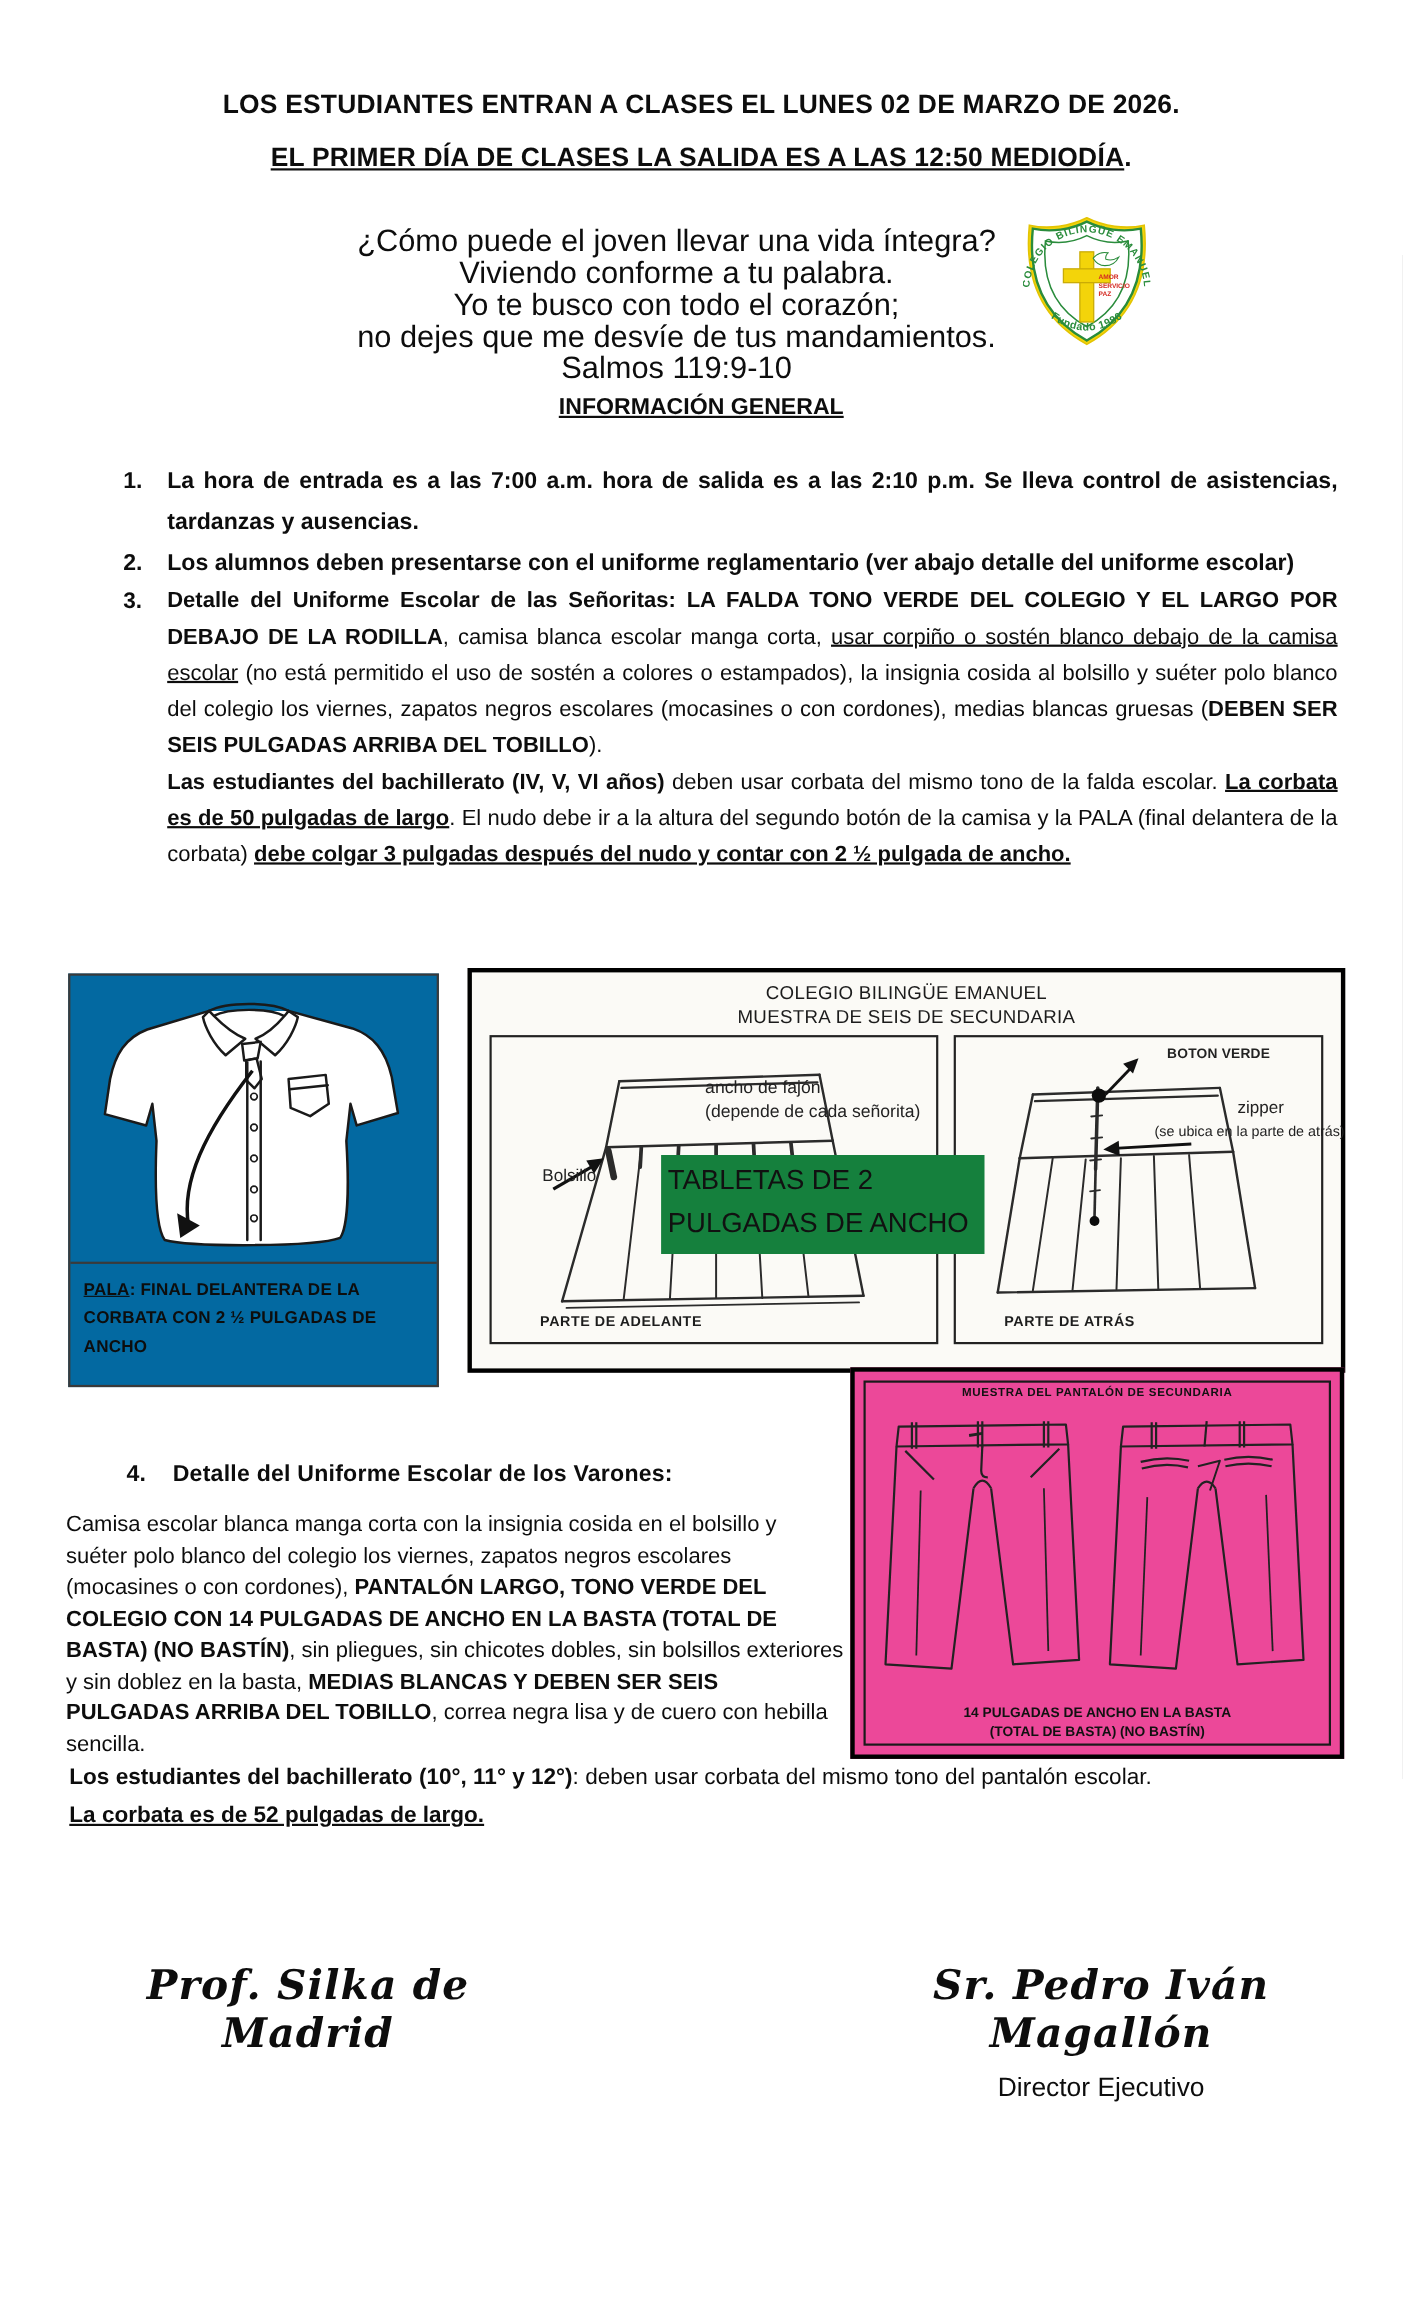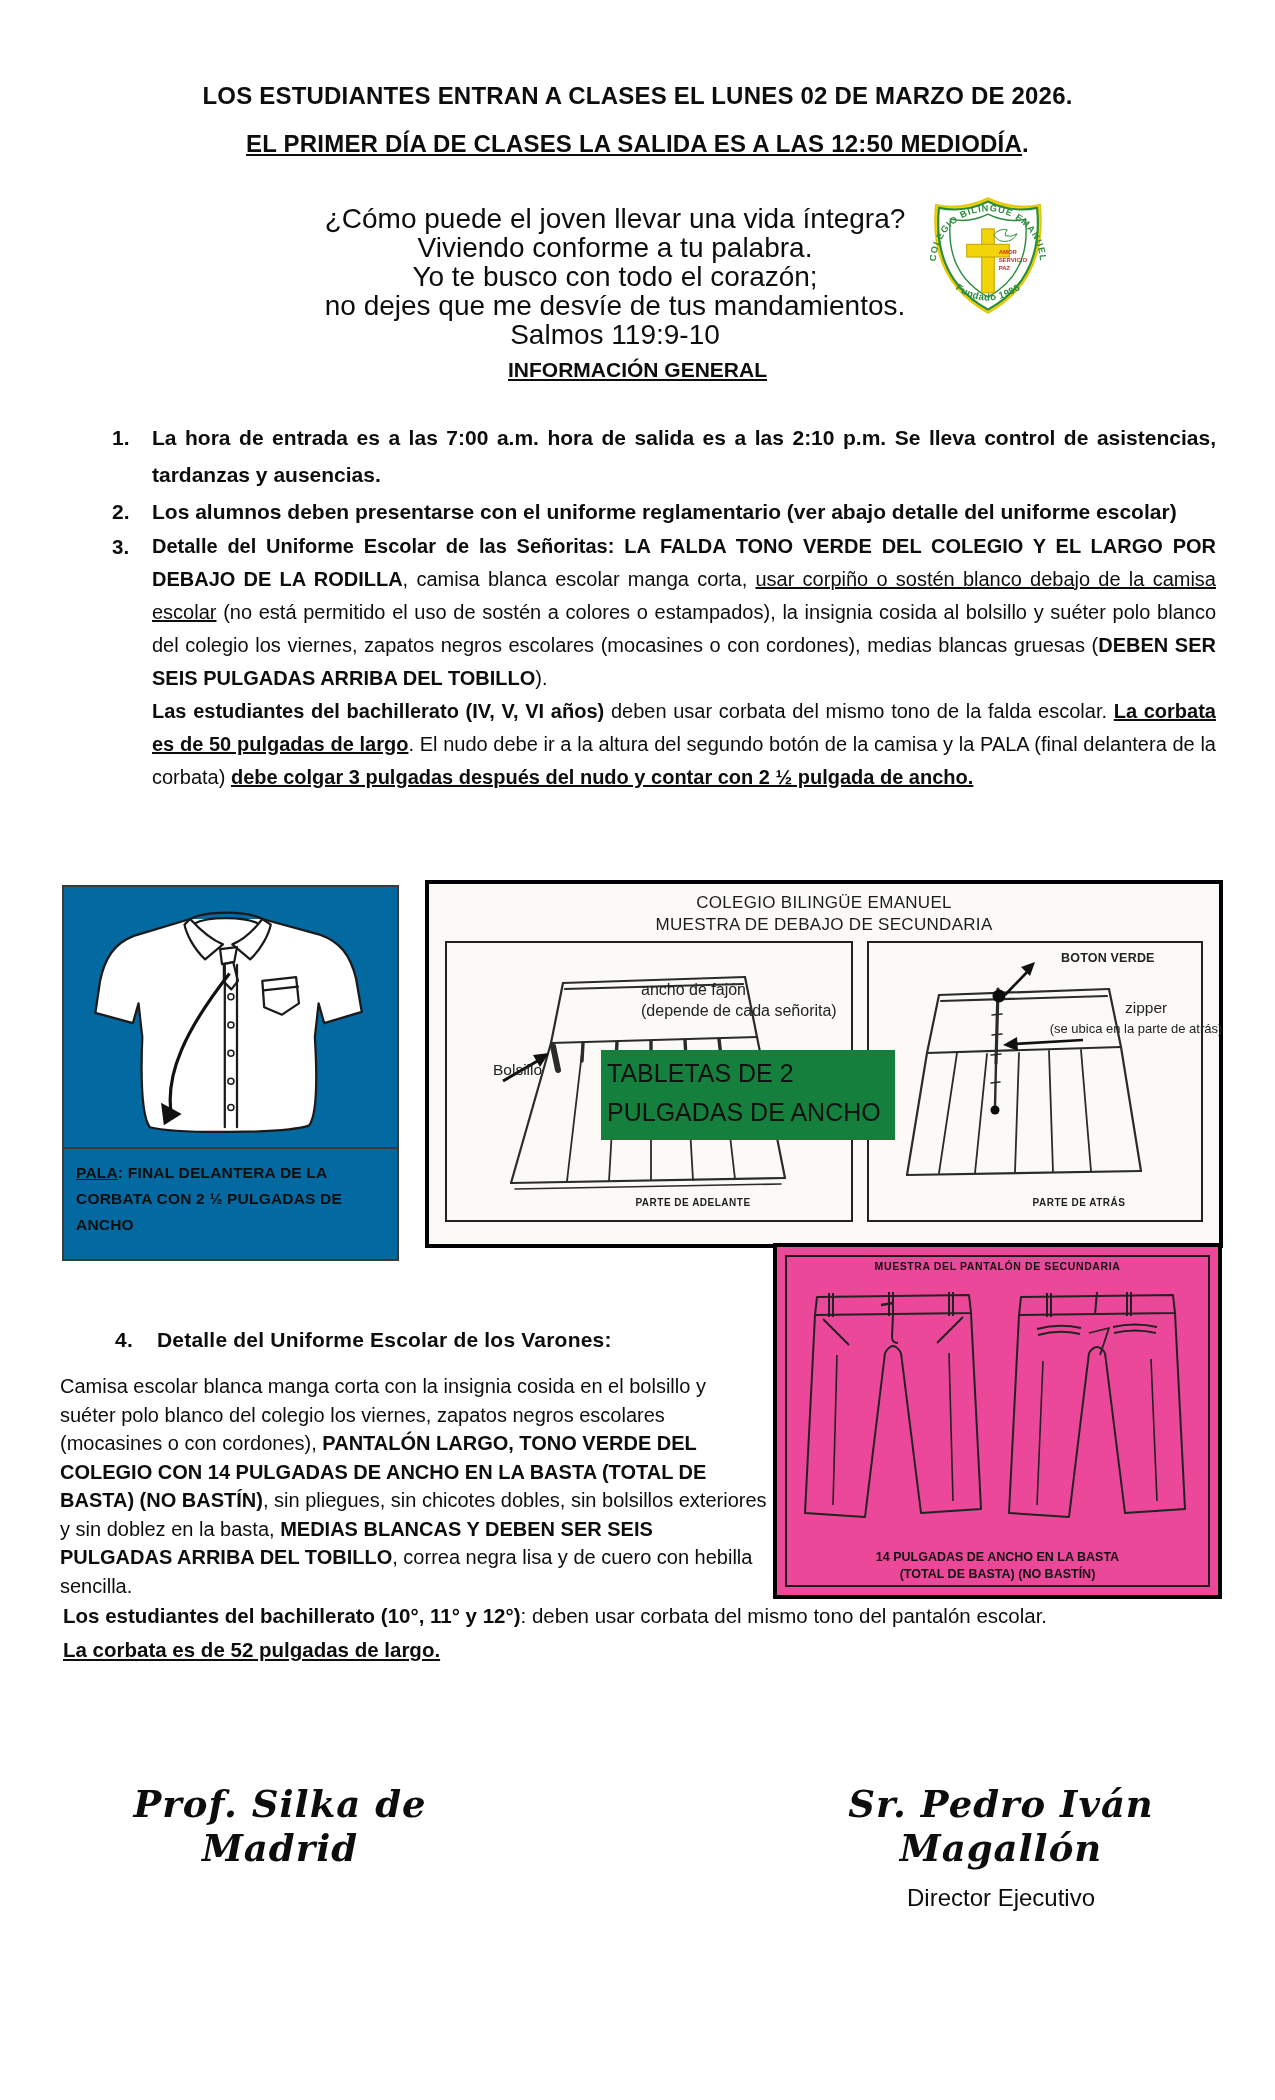--- a/index.html
+++ b/index.html
@@ -44,21 +44,21 @@
   
   .fig-falda{position:absolute;left:425px;top:880px;width:790px;height:360px;border:4px solid #000;background:#fbfaf6;}
   .falda-title{position:absolute;top:8px;left:0;width:100%;text-align:center;font-size:17px;line-height:22px;color:#1c1c1c;letter-spacing:.3px;}
   .falda-box{position:absolute;top:57px;height:277px;border:2px solid #222;}
   .falda-front{left:16px;width:404px;}
   .falda-back{left:438px;width:332px;}
   .falda-box svg{position:absolute;left:0;top:0;}
   .flabel{position:absolute;color:#222;padding-left:44px;}
   .lbl-fajon{left:150px;top:36px;font-size:16px;line-height:21px;}
   .lbl-bolsillo{left:2px;top:118px;font-size:15.5px;}
-  .lbl-parte{left:0;bottom:12px;width:100%;text-align:center;font-size:10px;font-weight:700;letter-spacing:.5px;color:#1d1d1d;}
+  .lbl-parte{left:0;bottom:12px;width:100%;text-align:left;font-size:13px;font-weight:700;letter-spacing:.5px;color:#1d1d1d;}
   .lbl-boton{left:148px;top:8px;font-size:12.5px;font-weight:700;letter-spacing:.2px;}
   .lbl-zipper{left:212px;top:56px;font-size:15.5px;}
   .lbl-zipper2{left:118px;top:78px;width:210px;font-size:13px;text-align:center;}
   .tabletas{position:absolute;left:172px;top:166px;background:#15803d;padding:4px 14px 8px 6px;font-size:25px;line-height:39px;color:#111;z-index:3;}
 
   
   .sec4{position:absolute;left:115px;top:1328px;display:flex;font-size:21px;font-weight:700;letter-spacing:.2px;}
   .sec4 .num{width:42px;}
 
   
@@ -184,21 +184,21 @@
         <path d="M165,90 C118,150 96,198 103,240" fill="none" stroke="#111" stroke-width="3.4"></path>
         <polygon points="95,252 92,228 114,240" fill="#111"></polygon>
       </g>
     </svg>
     <div class="fig-shirt-caption"><span class="b u">PALA</span><span class="b">: FINAL DELANTERA DE LA CORBATA CON 2 ½ PULGADAS DE ANCHO</span></div>
   </div>
 
   <div class="fig-falda">
     <div class="falda-title">
       <div>COLEGIO BILINGÜE EMANUEL</div>
-      <div>MUESTRA DE DEBAJO DE SECUNDARIA</div>
+      <div>MUESTRA DE SEIS DE SECUNDARIA</div>
     </div>
 
     <div class="falda-box falda-front">
       <svg width="400" height="273" viewBox="0 0 400 273">
         <g fill="none" stroke="#2b2b2b" stroke-width="2.2" stroke-linecap="round">
 
           <path d="M116,40 L298,34"></path>
           <path d="M118,46 L296,41"></path>
           <path d="M116,40 L104,100"></path>
           <path d="M298,34 L310,94"></path>

